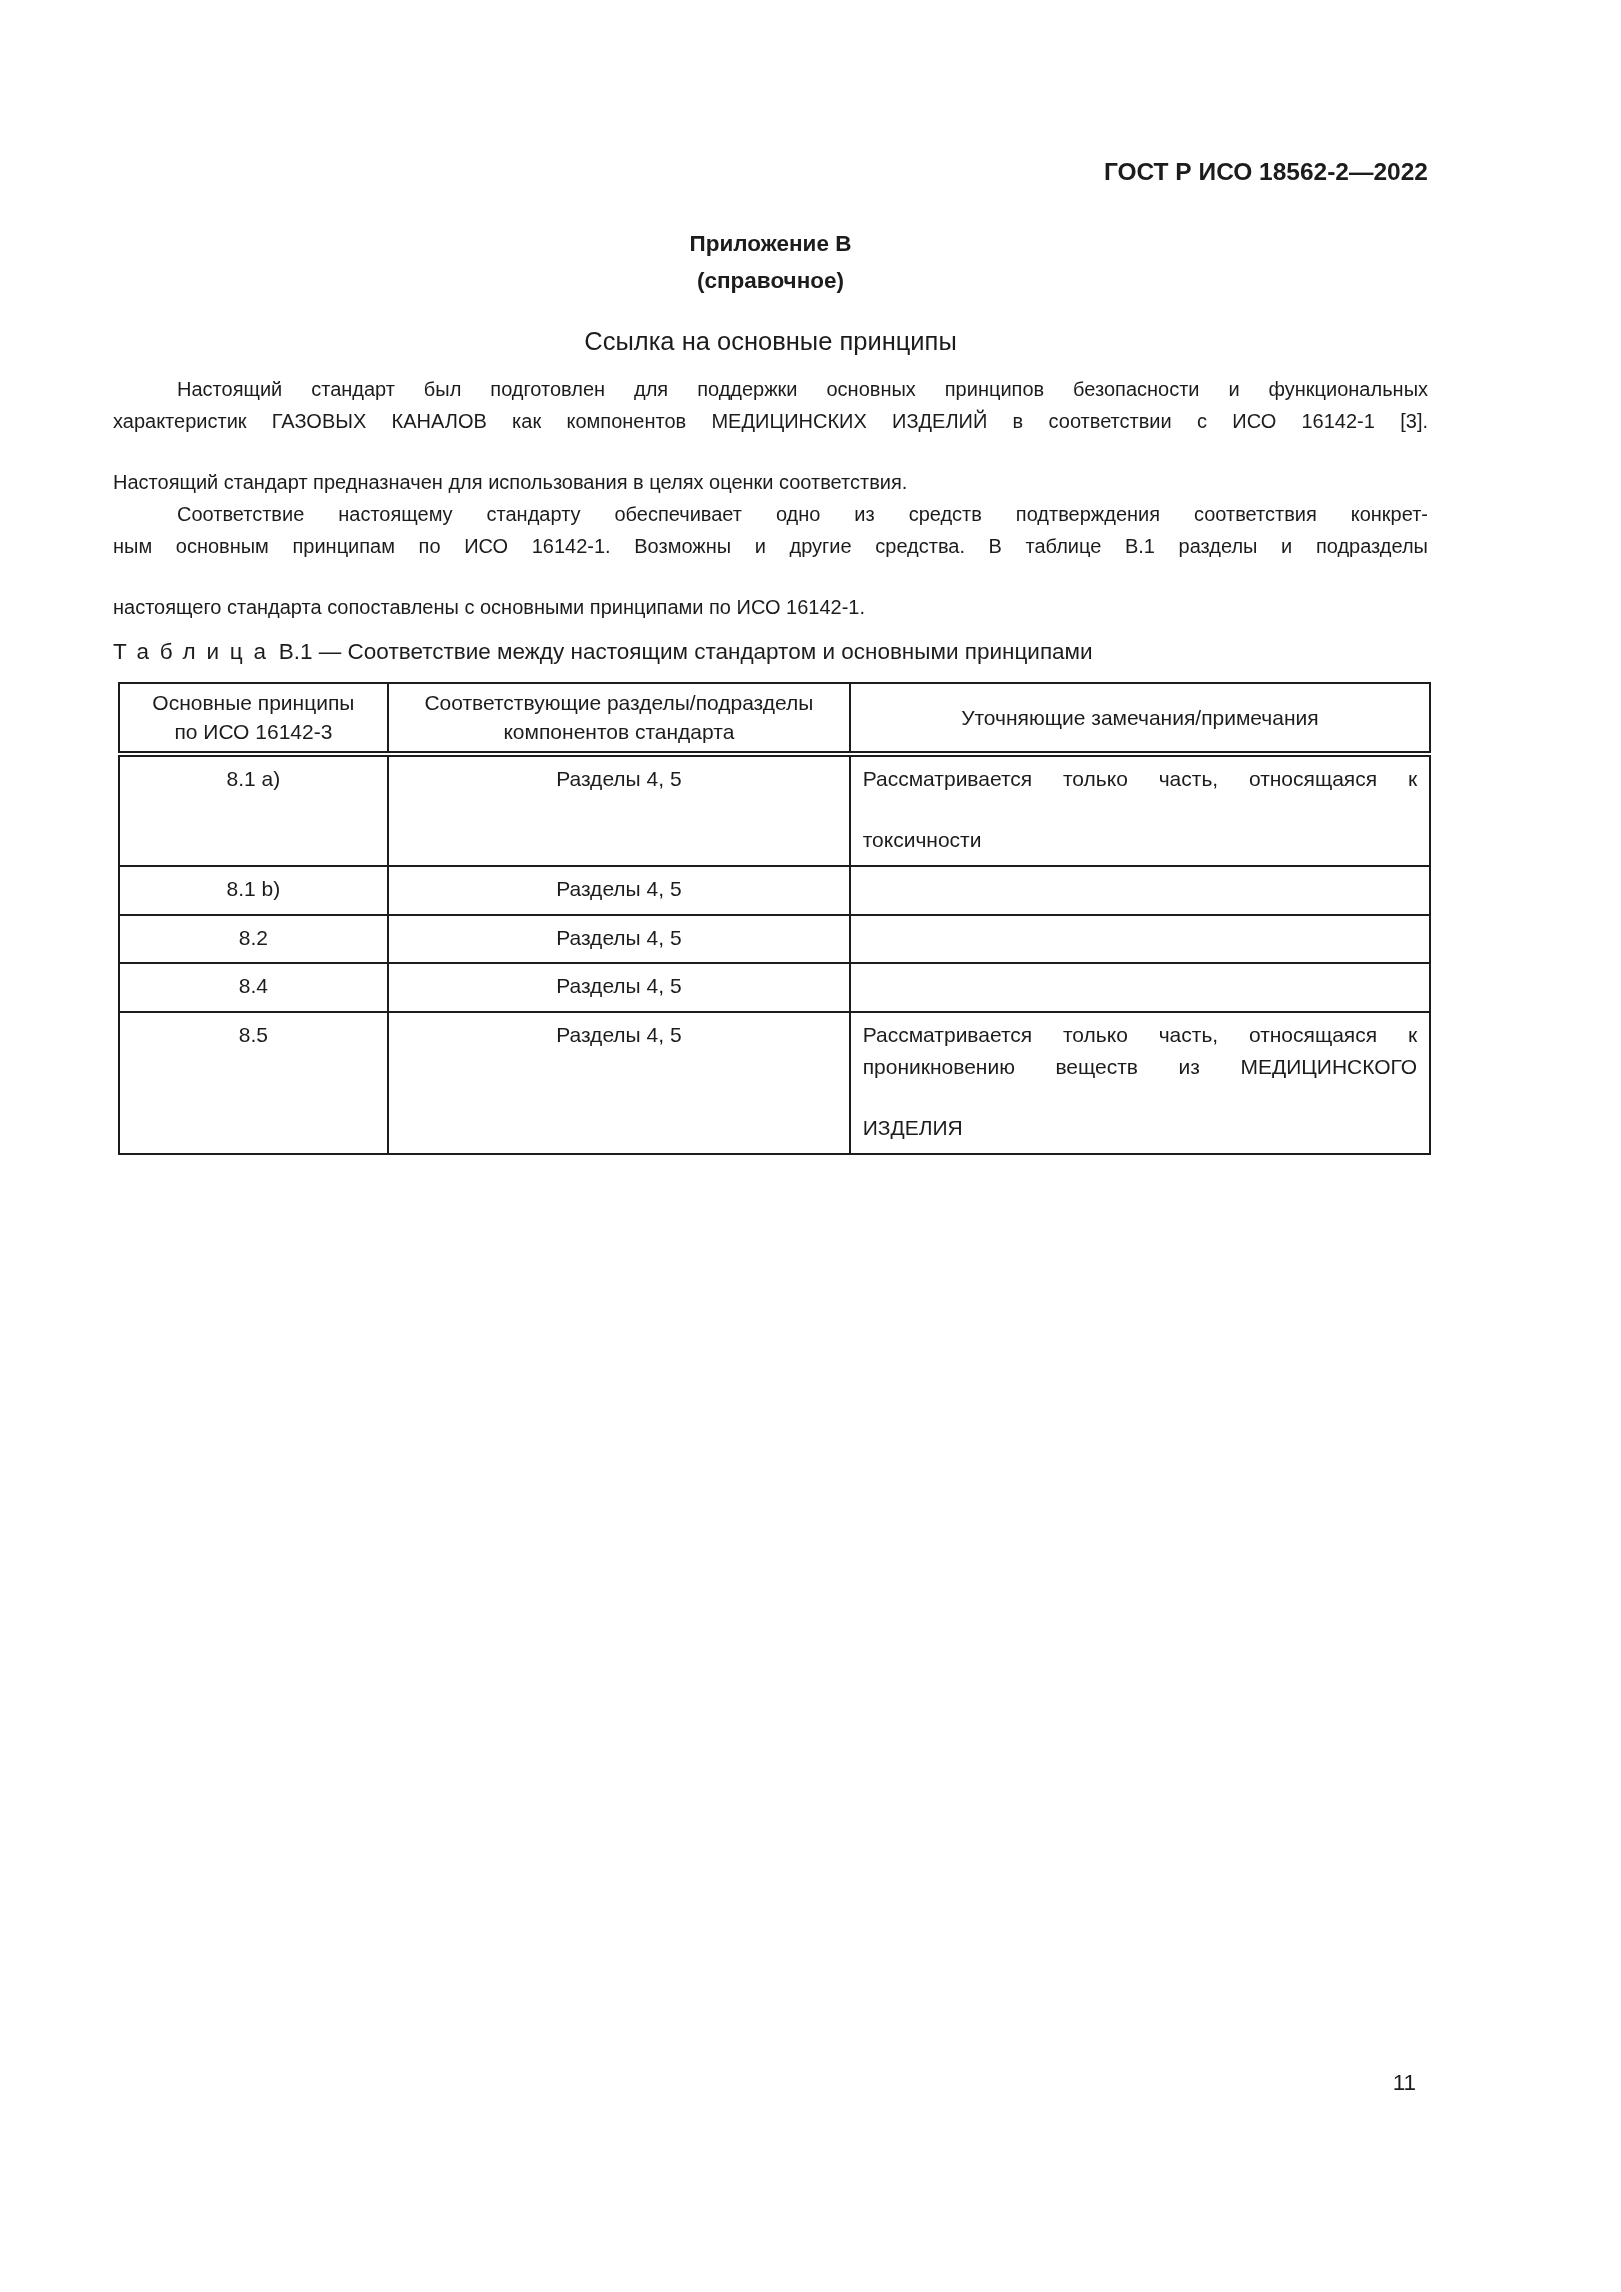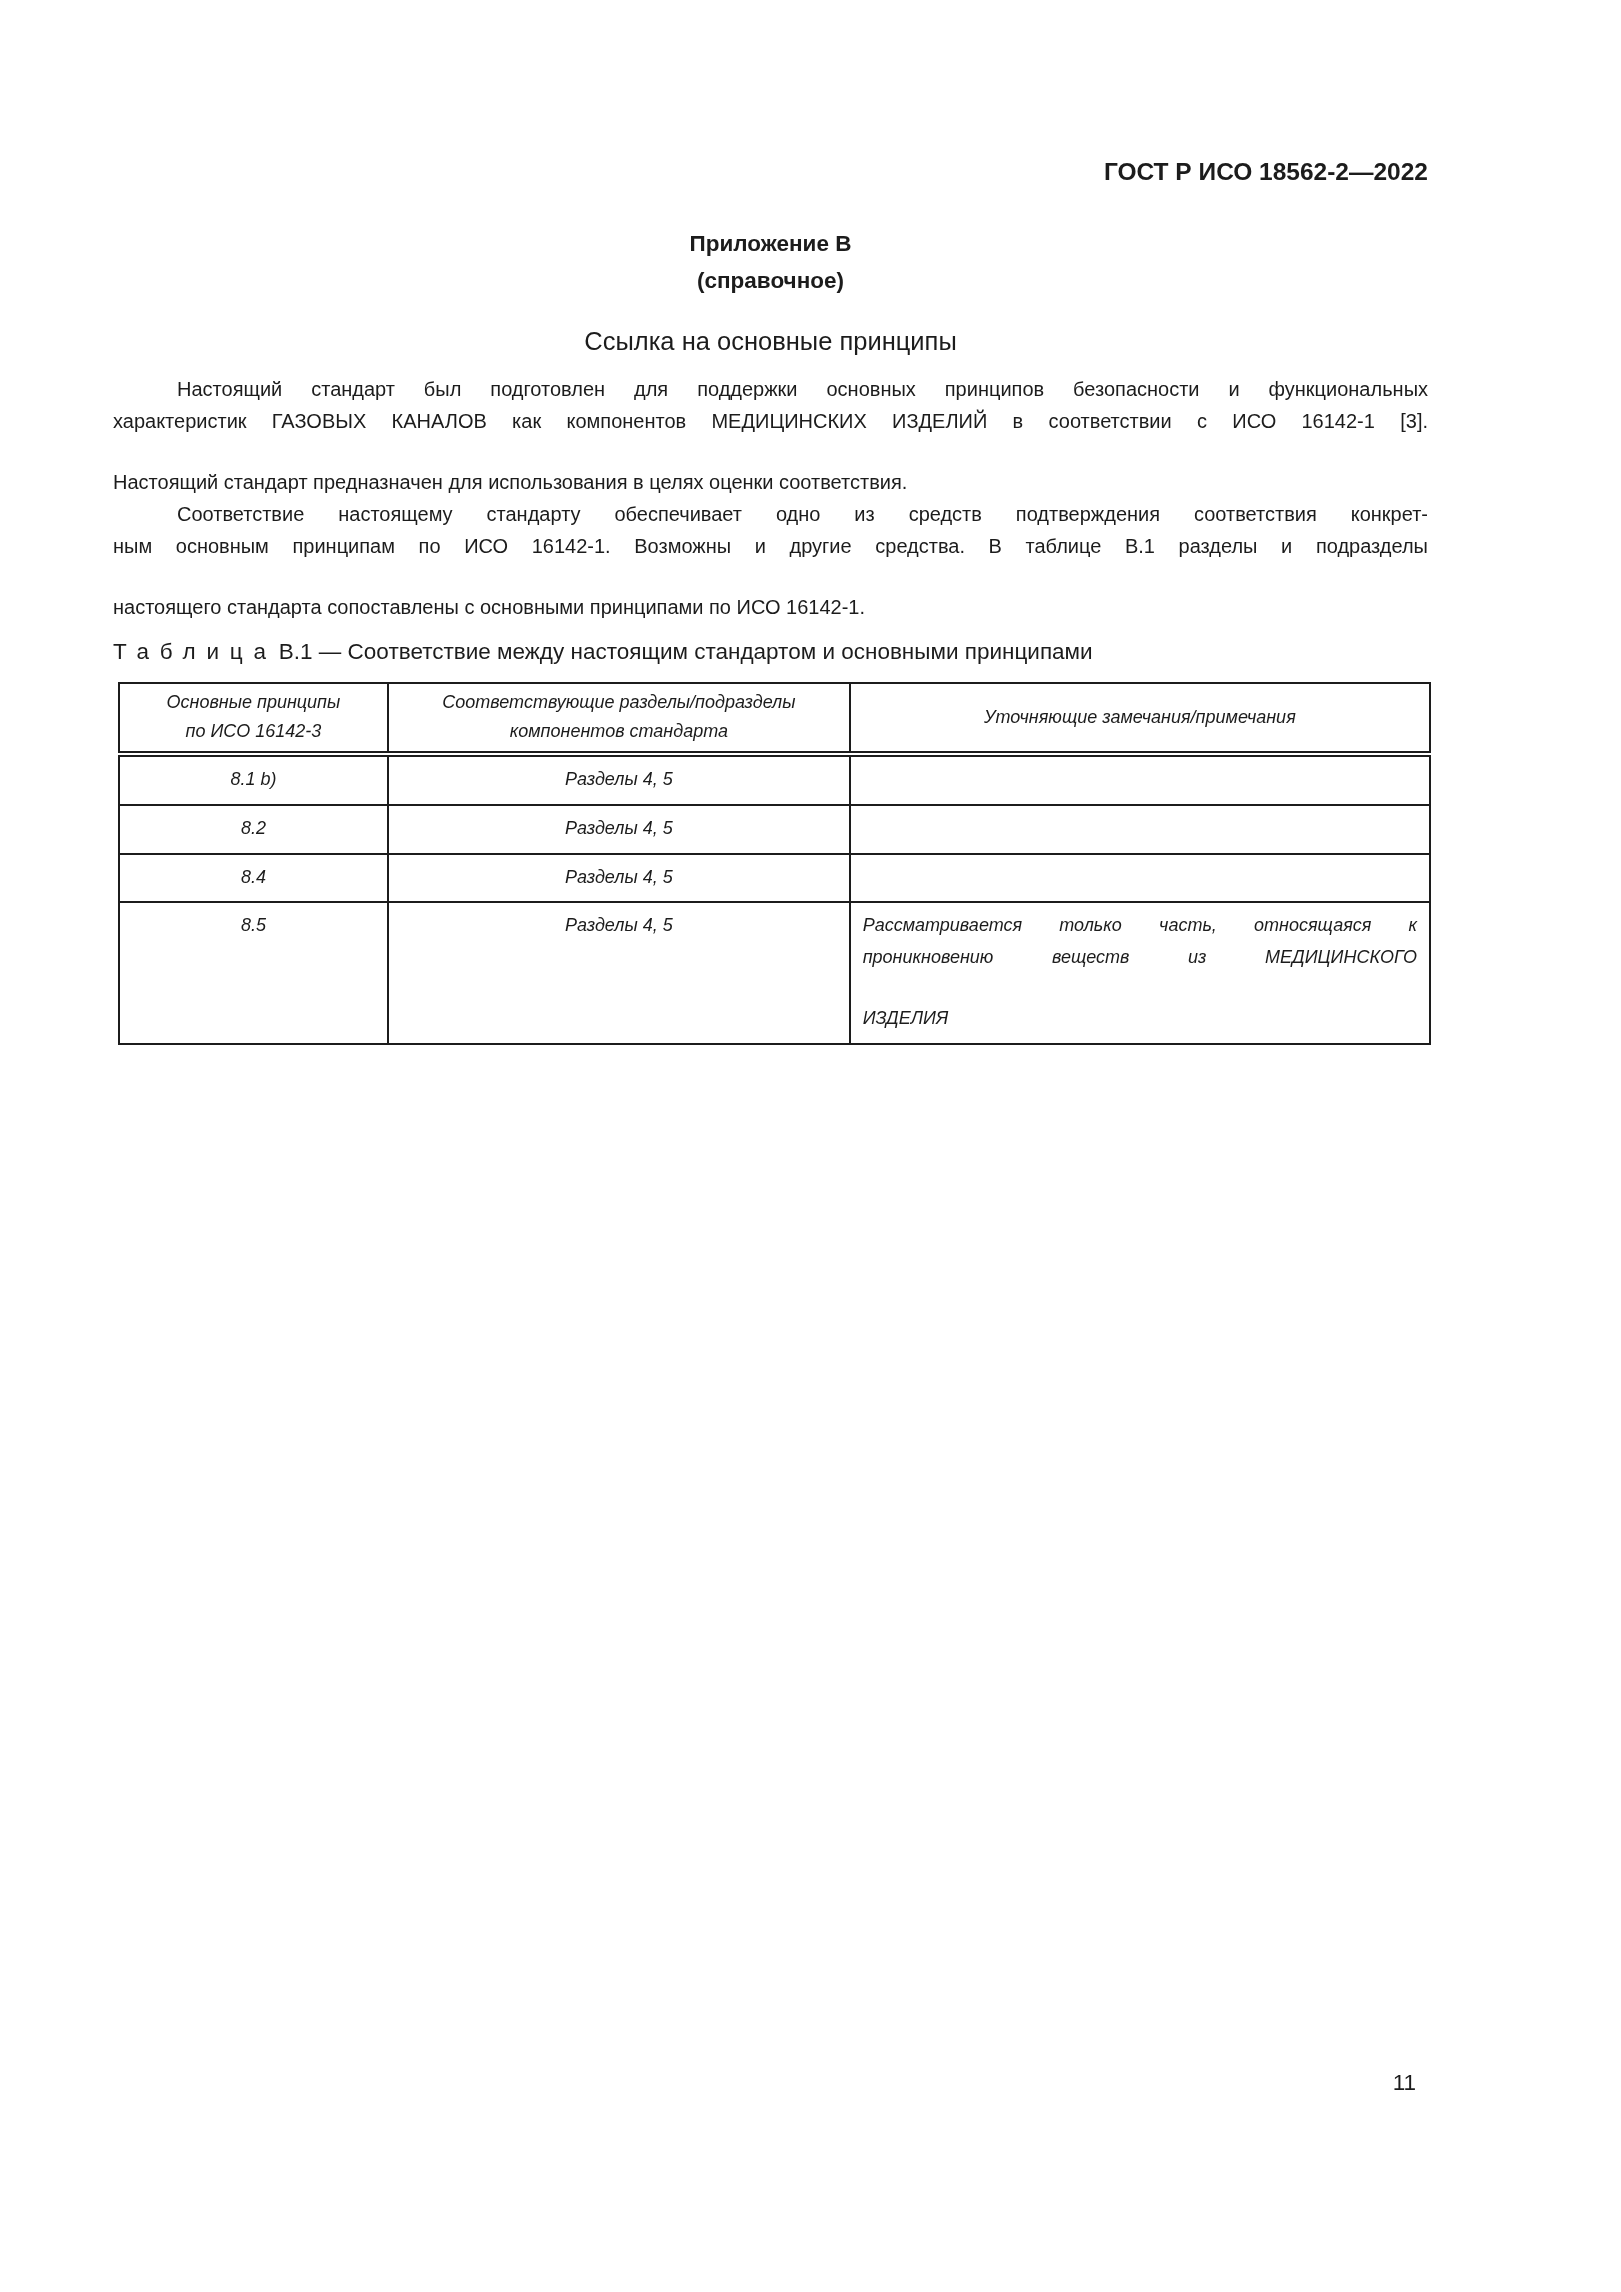--- a/index.html
+++ b/index.html
@@ -23,22 +23,21 @@
   .jline.last { text-align-last: left; margin-top: 29px; }
   .indent { padding-left: 64px; }
   .table-caption { margin-top: 13.7px; font-size: 22.5px; line-height: 29px; }
   .table-caption .spaced { letter-spacing: 10.8px; }
   .table-caption .cap-rest { margin-left: 2px; }
   table.tbl {
     margin: 15.7px 0 0 4.9px;
     width: 1310px;
     table-layout: fixed;
     border-collapse: collapse;
-    font-size: 18px;
-    font-style: italic;
+    font-size: 21px;
   }
   .tbl col.c1 { width: 269px; }
   .tbl col.c2 { width: 462px; }
   .tbl col.c3 { width: 580px; }
   .tbl th, .tbl td { border: 2px solid #1c1c1c; }
   .tbl thead th {
     border-bottom: 6.9px double #1c1c1c;
     font-weight: 400;
     text-align: center;
     vertical-align: middle;
@@ -99,20 +98,28 @@
           <div>Соответствующие разделы/подразделы</div>
           <div>компонентов стандарта</div>
         </th>
         <th>
           <div>Уточняющие замечания/примечания</div>
         </th>
       </tr>
     </thead>
     <tbody>
       <tr>
+        <td class="c-principle">8.1 a)</td>
+        <td class="c-sections">Разделы 4, 5</td>
+        <td class="c-remark">
+          <div class="jline">Рассматривается только часть, относящаяся к</div>
+          <div class="jline last">токсичности</div>
+        </td>
+      </tr>
+      <tr>
         <td class="c-principle">8.1 b)</td>
         <td class="c-sections">Разделы 4, 5</td>
         <td class="c-remark"></td>
       </tr>
       <tr>
         <td class="c-principle">8.2</td>
         <td class="c-sections">Разделы 4, 5</td>
         <td class="c-remark"></td>
       </tr>
       <tr>

